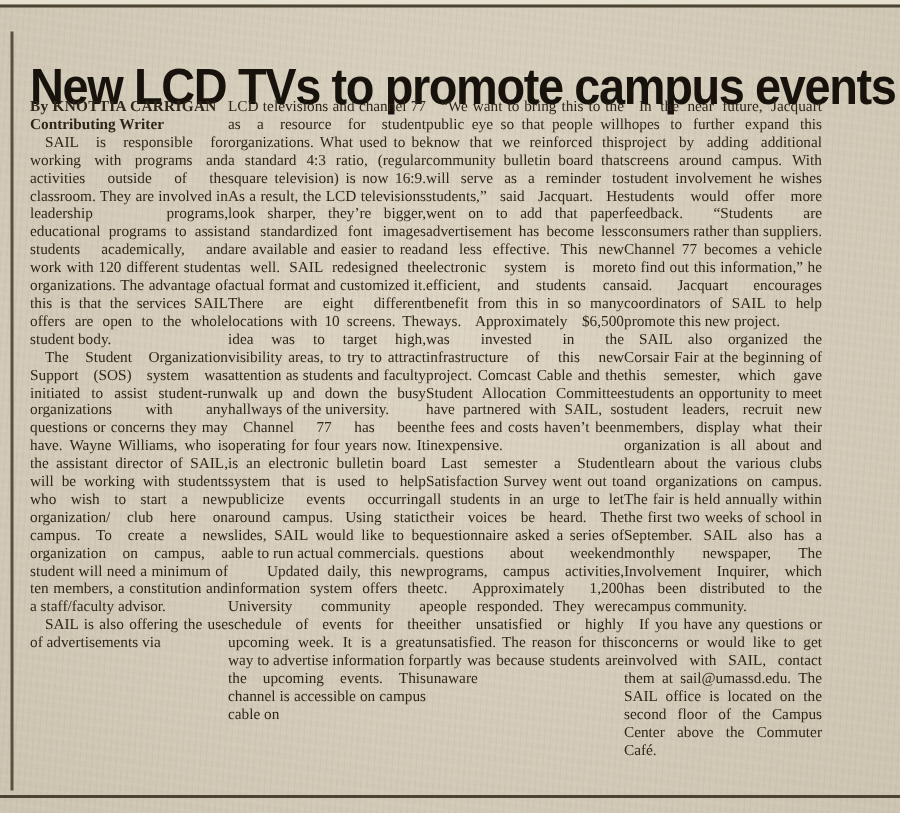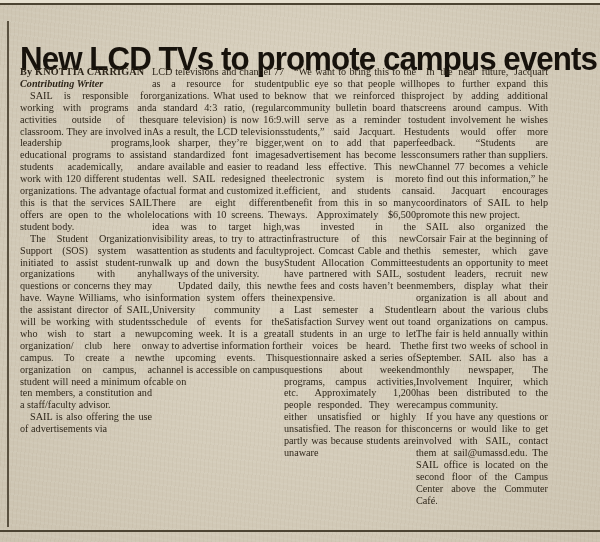--- a/index.html
+++ b/index.html
@@ -50,21 +50,20 @@
     font-size:11.5px;
     margin:2px 0 0 0;
     letter-spacing:.2px;
     white-space:nowrap;
   }
   .byline-role{
     font-weight:bold;
     font-size:11.5px;
     text-align:right;
     margin:10px 0 13px 0;
-    font-style:italic;
   }
 </style>
 </head>
 <body>
 
 <div class="page">
   <div class="top-strip"></div>
   <div class="top-rule"></div>
   <div class="left-rule"></div>
   <div class="bottom-rule"></div>
@@ -76,20 +75,21 @@
     <div class="col">
       <p class="byline-by">By KNOTTIA CARRIGAN</p>
       <p class="byline-role">Contributing Writer</p>
       <p class="indent">SAIL is responsible for working with programs and activities outside of the classroom. They are involved in leadership programs, educational programs to assist students academically, and work with 120 different student organizations. The advantage of this is that the services SAIL offers are open to the whole student body.</p>
       <p class="indent">The Student Organization Support (SOS) system was initiated to assist student-run organizations with any questions or concerns they may have. Wayne Williams, who is the assistant director of SAIL, will be working with students who wish to start a new organization/ club here on campus. To create a new organization on campus, a student will need a minimum of ten members, a constitution and a staff/faculty advisor.</p>
       <p class="indent">SAIL is also offering the use of advertisements via</p>
     </div>
 
     <div class="col">
       <p>LCD televisions and channel 77 as a resource for student organizations. What used to be a standard 4:3 ratio, (regular square television) is now 16:9. As a result, the LCD televisions look sharper, they’re bigger, and standardized font images are available and easier to read as well. SAIL redesigned the actual format and customized it. There are eight different locations with 10 screens. The idea was to target high, visibility areas, to try to attract attention as students and faculty walk up and down the busy hallways of the university.</p>
+      <p class="indent">Channel 77 has been operating for four years now. It is an electronic bulletin board system that is used to help publicize events occurring around campus. Using static slides, SAIL would like to be able to run actual commercials.</p>
       <p class="indent-lg">Updated daily, this new information system offers the University community a schedule of events for the upcoming week. It is a great way to advertise information for the upcoming events. This channel is accessible on campus cable on</p>
     </div>
 
     <div class="col">
       <p class="indent">“We want to bring this to the public eye so that people will know that we reinforced this community bulletin board that will serve as a reminder to students,” said Jacquart. He went on to add that paper advertisement has become less and less effective. This new electronic system is more efficient, and students can benefit from this in so many ways. Approximately $6,500 was invested in the infrastructure of this new project. Comcast Cable and the Student Allocation Committee have partnered with SAIL, so the fees and costs haven’t been inexpensive.</p>
       <p class="indent">Last semester a Student Satisfaction Survey went out to all students in an urge to let their voices be heard. The questionnaire asked a series of questions about weekend programs, campus activities, etc. Approximately 1,200 people responded. They were either unsatisfied or highly unsatisfied. The reason for this partly was because students are unaware</p>
     </div>
 
     <div class="col">
       <p class="indent">In the near future, Jacquart hopes to further expand this project by adding additional screens around campus. With student involvement he wishes students would offer more feedback. “Students are consumers rather than suppliers. Channel 77 becomes a vehicle to find out this information,” he said. Jacquart encourages coordinators of SAIL to help promote this new project.</p>

